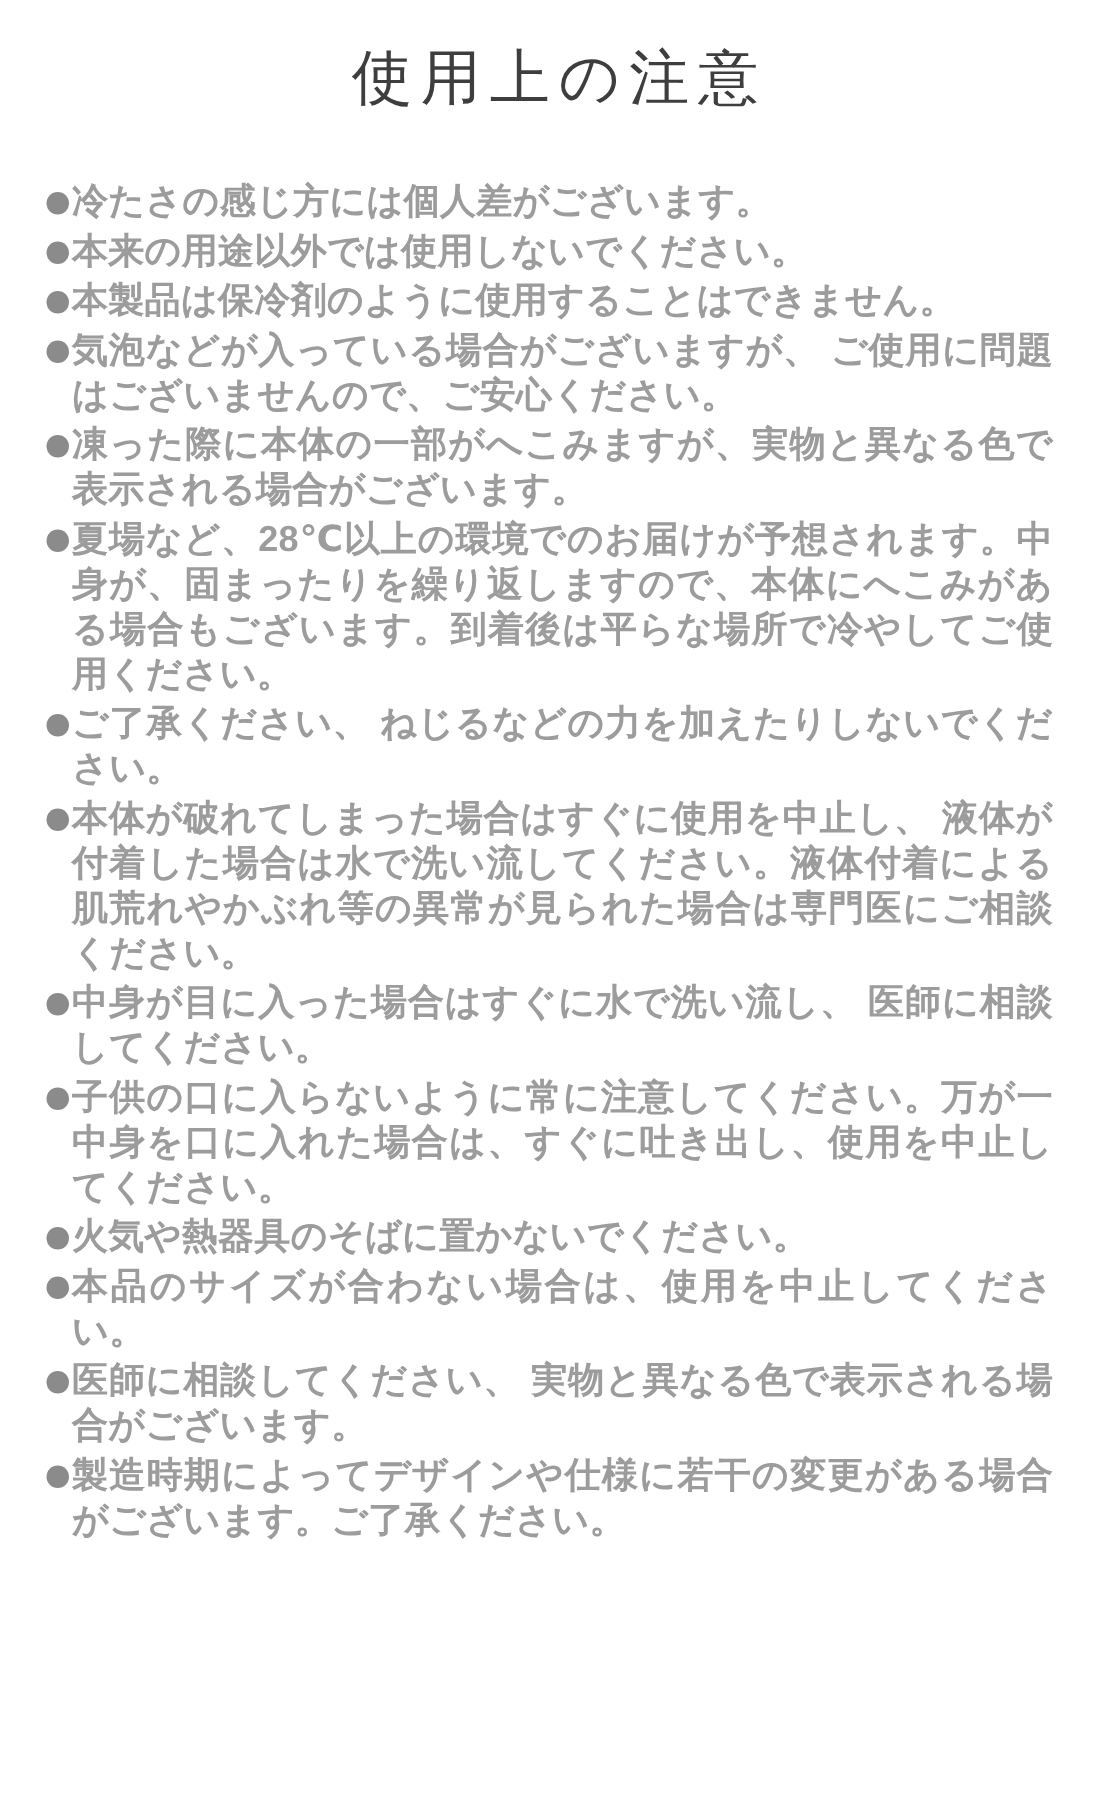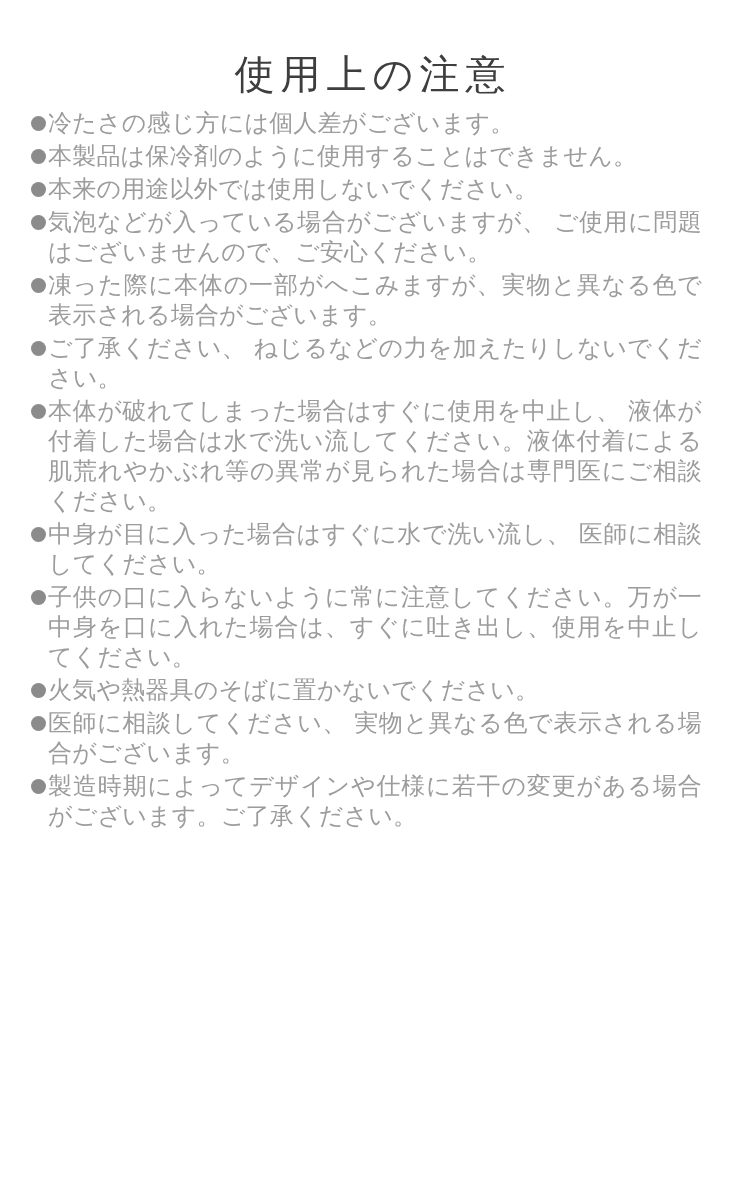--- a/index.html
+++ b/index.html
@@ -17,33 +17,34 @@
     overflow: hidden;
     font-family: "Liberation Sans", "DejaVu Sans", sans-serif;
   }
   .page {
     width: 740px;
     height: 1200px;
     position: relative;
   }
   .title {
     margin: 0;
-    padding-top: 50px;
+    padding-top: 28px;
     text-align: center;
     font-size: 40px;
     line-height: 1.2;
     font-weight: 400;
     letter-spacing: 6px;
     text-indent: 6px;
     color: var(--c-title);
   }
   .notice-list {
-    margin-top: 10px;
+    margin-top: 44px;
     margin-left: 31px;
     width: 673px;
+    font-weight: bold;
   }
   .item {
     display: flex;
     align-items: flex-start;
     margin-bottom: 3px;
   }
   .bullet {
     flex: 0 0 15px;
     width: 15px;
     height: 15px;
@@ -70,39 +71,43 @@
 
   <div class="notice-list">
 
       <div class="item">
         <span class="bullet"></span>
         <span class="item-text">冷たさの感じ方には個人差がございます。</span>
       </div>
 
       <div class="item">
         <span class="bullet"></span>
-        <span class="item-text">本製品は保冷剤のように使用することはできません。</span>
+        <span class="item-text">本来の用途以外では使用しないでください。</span>
       </div>
 
       <div class="item">
         <span class="bullet"></span>
-        <span class="item-text">本来の用途以外では使用しないでください。</span>
+        <span class="item-text">本製品は保冷剤のように使用することはできません。</span>
       </div>
 
 
       <div class="item">
         <span class="bullet"></span>
         <span class="item-text">気泡などが入っている場合がございますが、 ご使用に問題はございませんので、ご安心ください。</span>
       </div>
 
       <div class="item">
         <span class="bullet"></span>
         <span class="item-text">凍った際に本体の一部がへこみますが、実物と異なる色で表示される場合がございます。</span>
       </div>
 
+      <div class="item">
+        <span class="bullet"></span>
+        <span class="item-text">夏場など、28℃以上の環境でのお届けが予想されます。中身が、固まったりを繰り返しますので、本体にへこみがある場合もございます。到着後は平らな場所で冷やしてご使用ください。</span>
+      </div>
 
       <div class="item">
         <span class="bullet"></span>
         <span class="item-text">ご了承ください、 ねじるなどの力を加えたりしないでください。</span>
       </div>
 
       <div class="item">
         <span class="bullet"></span>
         <span class="item-text">本体が破れてしまった場合はすぐに使用を中止し、 液体が付着した場合は水で洗い流してください。液体付着による肌荒れやかぶれ等の異常が見られた場合は専門医にご相談ください。</span>
       </div>
@@ -115,20 +120,24 @@
       <div class="item">
         <span class="bullet"></span>
         <span class="item-text">子供の口に入らないように常に注意してください。万が一中身を口に入れた場合は、すぐに吐き出し、使用を中止してください。</span>
       </div>
 
       <div class="item">
         <span class="bullet"></span>
         <span class="item-text">火気や熱器具のそばに置かないでください。</span>
       </div>
 
+      <div class="item">
+        <span class="bullet"></span>
+        <span class="item-text">本品のサイズが合わない場合は、使用を中止してください。</span>
+      </div>
 
       <div class="item">
         <span class="bullet"></span>
         <span class="item-text">医師に相談してください、 実物と異なる色で表示される場合がございます。</span>
       </div>
 
       <div class="item">
         <span class="bullet"></span>
         <span class="item-text">製造時期によってデザインや仕様に若干の変更がある場合がございます。ご了承ください。</span>
       </div>

